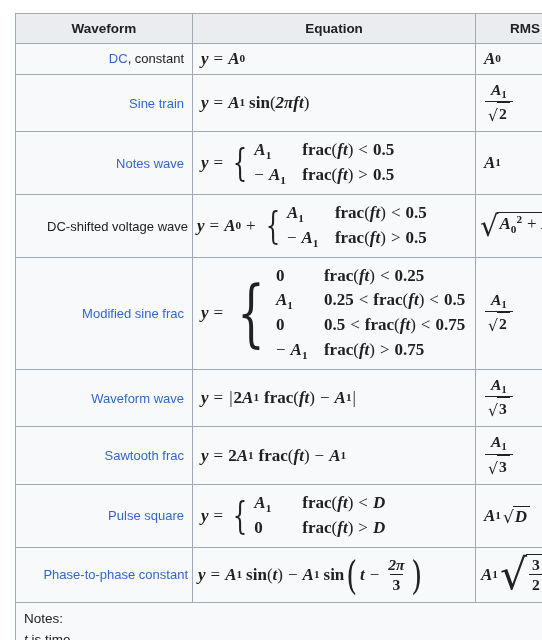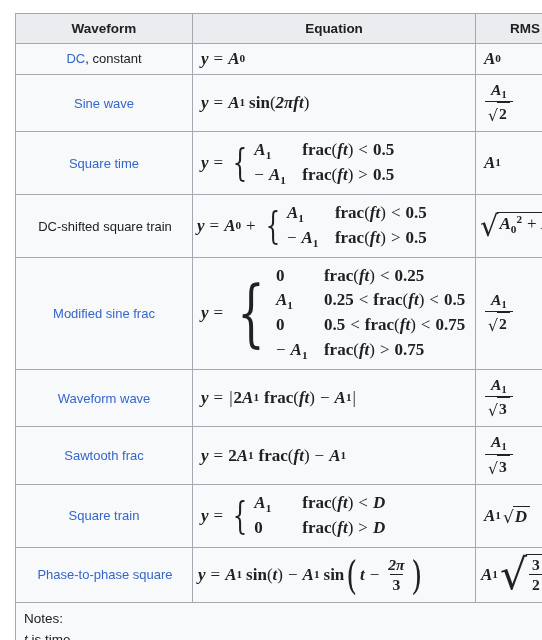--- a/index.html
+++ b/index.html
@@ -37,21 +37,21 @@
     vertical-align: middle;
   }
   table.wikitable th {
     background: #eaecf0;
     font-weight: bold;
     text-align: center;
     font-size: 13.5px;
     padding: 7px 8px;
   }
   td.col-waveform {
-    text-align: center;
+    text-align: right;
     white-space: nowrap;
   }
   td.col-equation {
     text-align: left;
   }
   td.col-rms {
     text-align: left;
   }
   a.wlink {
     color: #3366cc;
@@ -217,21 +217,21 @@
         <td class="col-rms">
           <span class="math">
             <span class="var">A</span>
               <span class="sub">0</span>
           </span>
         </td>
       </tr>
 
       <tr>
         <td class="col-waveform">
-          <a class="wlink" href="#">Sine wave</a>
+          <a class="wlink" href="#">Sine train</a>
         </td>
         <td class="col-equation">
           <span class="math">
             <span class="var">y</span>
               <span class="op">=</span>
               <span class="var">A</span>
               <span class="sub">1</span>
               <span style="width:4px;display:inline-block"></span>
               <span class="rm">sin</span>
               <span>(</span>
@@ -249,21 +249,21 @@
                     <span class="radicand rm">2</span>
                   </span>
               </span>
             </span>
           </span>
         </td>
       </tr>
 
       <tr>
         <td class="col-waveform">
-          <a class="wlink" href="#">Square time</a>
+          <a class="wlink" href="#">Notes wave</a>
         </td>
         <td class="col-equation">
           <span class="math">
             <span class="var">y</span>
               <span class="op">=</span>
             <span class="piece">
               <span class="brace b2">{</span>
               <span class="piece-rows">
                 <span class="piece-row">
                   <span class="piece-val"><span class="var">A</span><span class="sub">1</span></span>
@@ -280,21 +280,21 @@
         <td class="col-rms">
           <span class="math">
             <span class="var">A</span>
               <span class="sub">1</span>
           </span>
         </td>
       </tr>
 
       <tr>
         <td class="col-waveform" style="padding-left:6px;padding-right:4px">
-          <span>DC-shifted square train</span>
+          <span>DC-shifted voltage wave</span>
         </td>
         <td class="col-equation" style="padding-left:4px;padding-right:4px">
           <span class="math">
             <span class="var">y</span>
               <span class="op">=</span>
               <span class="var">A</span>
               <span class="sub">0</span>
               <span class="op">+</span>
             <span class="piece">
               <span class="brace b2">{</span>
@@ -436,21 +436,21 @@
                     <span class="radicand rm">3</span>
                   </span>
               </span>
             </span>
           </span>
         </td>
       </tr>
 
       <tr>
         <td class="col-waveform">
-          <a class="wlink" href="#">Square train</a>
+          <a class="wlink" href="#">Pulse square</a>
         </td>
         <td class="col-equation">
           <span class="math">
             <span class="var">y</span>
               <span class="op">=</span>
             <span class="piece">
               <span class="brace b2">{</span>
               <span class="piece-rows">
                 <span class="piece-row">
                   <span class="piece-val"><span class="var">A</span><span class="sub">1</span></span>
@@ -472,21 +472,21 @@
               <span class="sqrt">
                 <span class="radical">√</span>
                 <span class="radicand var">D</span>
               </span>
           </span>
         </td>
       </tr>
 
       <tr>
         <td class="col-waveform" style="padding-left:6px;padding-right:4px">
-          <a class="wlink" href="#">Phase-to-phase square</a>
+          <a class="wlink" href="#">Phase-to-phase constant</a>
         </td>
         <td class="col-equation" style="padding-left:5px;padding-right:5px">
           <span class="math">
             <span class="var">y</span>
               <span class="op">=</span>
               <span class="var">A</span>
               <span class="sub">1</span>
               <span style="width:4px;display:inline-block"></span>
               <span class="rm">sin</span>
               <span>(</span>

